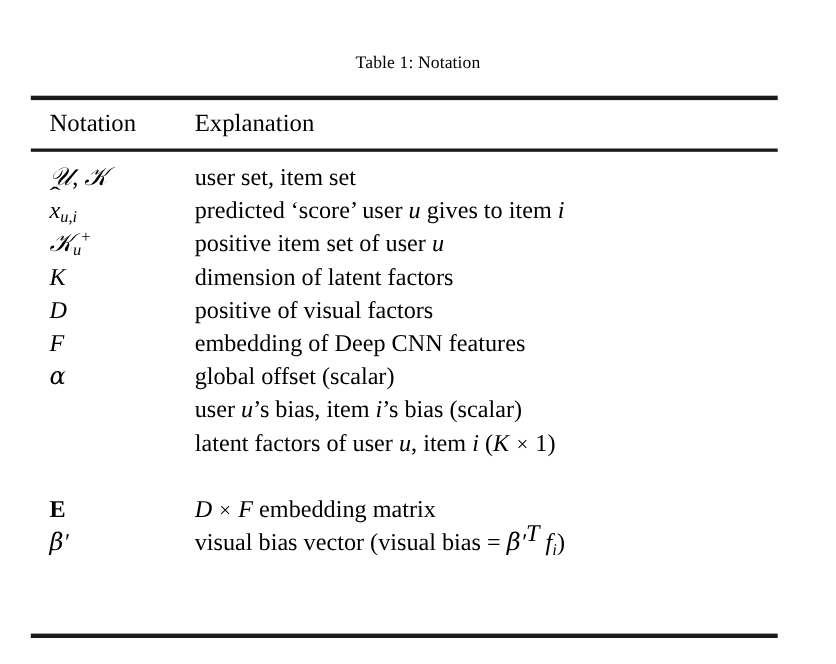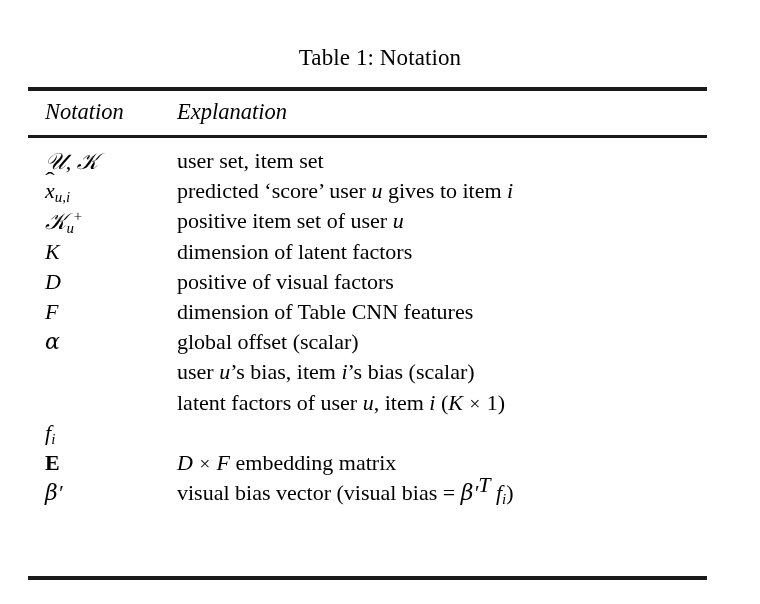--- a/index.html
+++ b/index.html
@@ -18,42 +18,41 @@
     position: relative;
     width: 760px;
     height: 604px;
   }
   #table-caption {
     position: absolute;
     top: 44px;
     left: 0;
     width: 760px;
     text-align: center;
-    font-size: 23px;
+    font-size: 16px;
     line-height: 28px;
     letter-spacing: 0.1px;
     white-space: nowrap;
   }
   .rule {
     position: absolute;
     left: 28px;
     width: 679px;
     background: #1a1a1a;
   }
   #rule-top    { top: 87px;  height: 4px; }
   #rule-mid    { top: 135px; height: 3px; }
   #rule-bottom { top: 576px; height: 4px; }
 
   #header-row {
     position: absolute;
     top: 97px;
     left: 0;
     width: 760px;
     height: 34px;
-    font-style: italic;
   }
   .col-notation {
     position: absolute;
     left: 45px;
     width: 130px;
     font-size: 22px;
     line-height: 30px;
     white-space: nowrap;
   }
   .col-explanation {
@@ -168,39 +167,38 @@
       <div class="col-explanation">dimension of latent factors</div>
     </div>
 
     <div class="table-row">
       <div class="col-notation"><span class="math">D</span></div>
       <div class="col-explanation">positive of visual factors</div>
     </div>
 
     <div class="table-row">
       <div class="col-notation"><span class="math">F</span></div>
-      <div class="col-explanation">dimension of Table CNN features</div>
+      <div class="col-explanation">embedding of Deep CNN features</div>
     </div>
 
     <div class="table-row">
       <div class="col-notation"><span class="greek">α</span></div>
       <div class="col-explanation">global offset (scalar)</div>
     </div>
 
     <div class="table-row">
       <div class="col-explanation">user <span class="math">u</span>’s bias, item <span class="math">i</span>’s bias (scalar)</div>
     </div>
 
     <div class="table-row">
       <div class="col-explanation">latent factors of user <span class="math">u</span>, item <span class="math">i</span> (<span class="math">K</span> <span class="times">×</span> <span class="upr">1</span>)</div>
     </div>
 
 
     <div class="table-row">
-      <div class="col-notation"><span class="math">f</span><sub>i</sub></div>
     </div>
 
     <div class="table-row">
       <div class="col-notation"><span class="bold-up">E</span></div>
       <div class="col-explanation"><span class="math">D</span> <span class="times">×</span> <span class="math">F</span> embedding matrix</div>
     </div>
 
     <div class="table-row">
       <div class="col-notation"><span class="greek">β</span><span class="prime">′</span></div>
       <div class="col-explanation">visual bias vector (visual bias = <span class="greek">β</span><span class="prime">′</span><sup><span class="math">T</span></sup> <span class="math">f</span><sub>i</sub>)</div>

